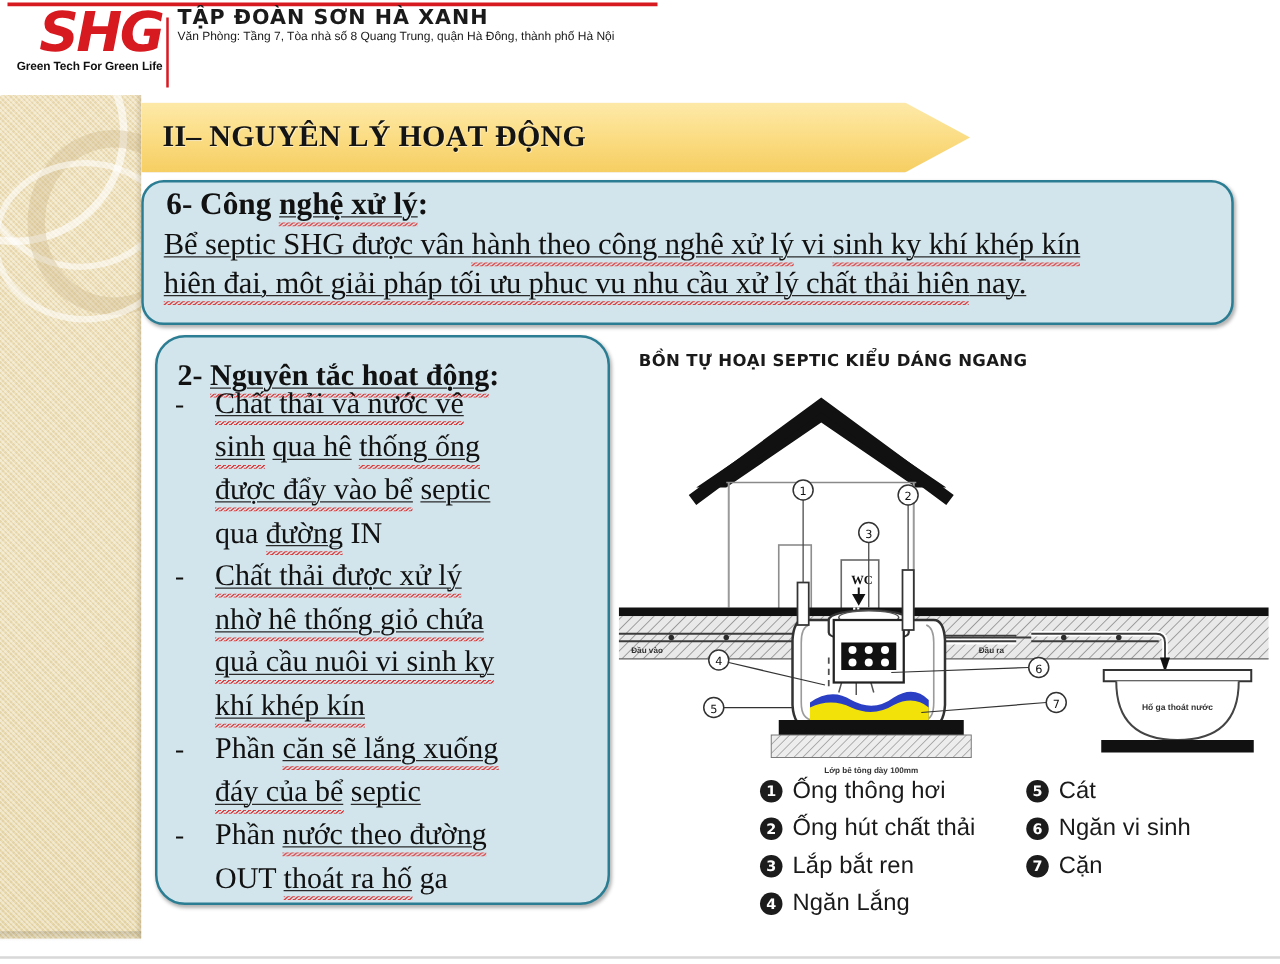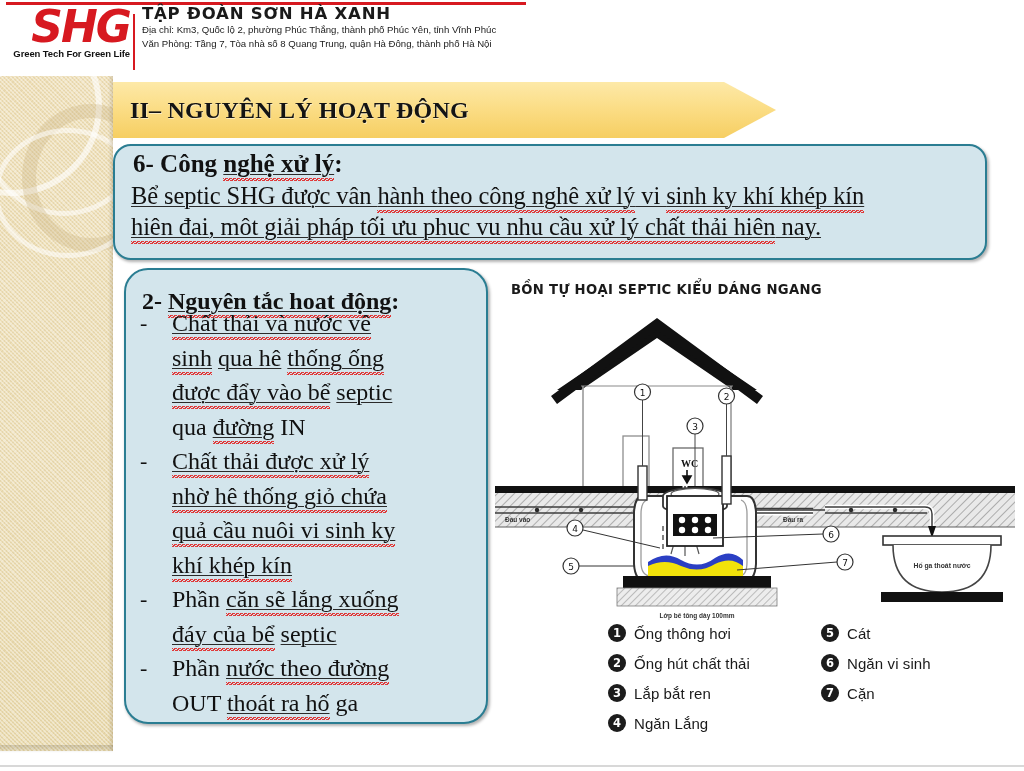--- a/index.html
+++ b/index.html
@@ -137,21 +137,21 @@
     font-family:"Liberation Sans", sans-serif;}
   .legend-col{position:absolute;top:0;}
   #legend-col-1{left:0;}
   #legend-col-2{left:213px;}
   .legend-item{display:flex;align-items:center;height:30px;}
   .legend-num{
     width:18px;height:18px;border-radius:50%;background:#1c1c1c;color:#fff;
     font-size:11.5px;font-weight:bold;display:flex;align-items:center;justify-content:center;
     flex:0 0 18px;margin-right:8px;font-family:"DejaVu Sans", sans-serif;
   }
-  .legend-label{font-size:15px;color:#1a1a1a;letter-spacing:0.1px;}
+  .legend-label{font-size:19px;color:#1a1a1a;letter-spacing:0.1px;}
 
   
   #bottom-edge{position:absolute;left:0;top:751px;width:1024px;height:20px;background:#fff;z-index:45;}
   #bottom-line{position:absolute;left:0;top:765px;width:1024px;height:2px;background:#d8d8d8;z-index:46;}
   #left-panel-bottom{position:absolute;left:0;top:745px;width:113px;height:8px;
     background:linear-gradient(to bottom, rgba(0,0,0,.14), rgba(0,0,0,0));z-index:46;}
 </style>
 </head>
 <body>
 
@@ -167,21 +167,20 @@
 
   <div id="header">
     <div id="header-rule"></div>
     <div id="logo-wrap">
       <div id="logo-text">SHG</div>
       <div id="logo-tagline">Green Tech For Green Life</div>
     </div>
     <div id="header-divider"></div>
     <div id="company-block">
       <div id="company-name">TẬP ĐOÀN SƠN HÀ XANH</div>
-      <div class="company-addr">Địa chỉ: Km3, Quốc lộ 2, phường Phúc Thắng, thành phố Phúc Yên, tỉnh Vĩnh Phúc</div>
       <div class="company-addr">Văn Phòng: Tầng 7, Tòa nhà số 8 Quang Trung, quận Hà Đông, thành phố Hà Nội</div>
     </div>
   </div>
 
   <div id="title-banner"></div>
   <div id="title-text">II– NGUYÊN LÝ HOẠT ĐỘNG</div>
 
   <div class="roundbox" id="box-tech"></div>
   <div id="tech-heading">
     <span>6- Công </span><span class="sq">nghệ xử lý</span><span>:</span>

